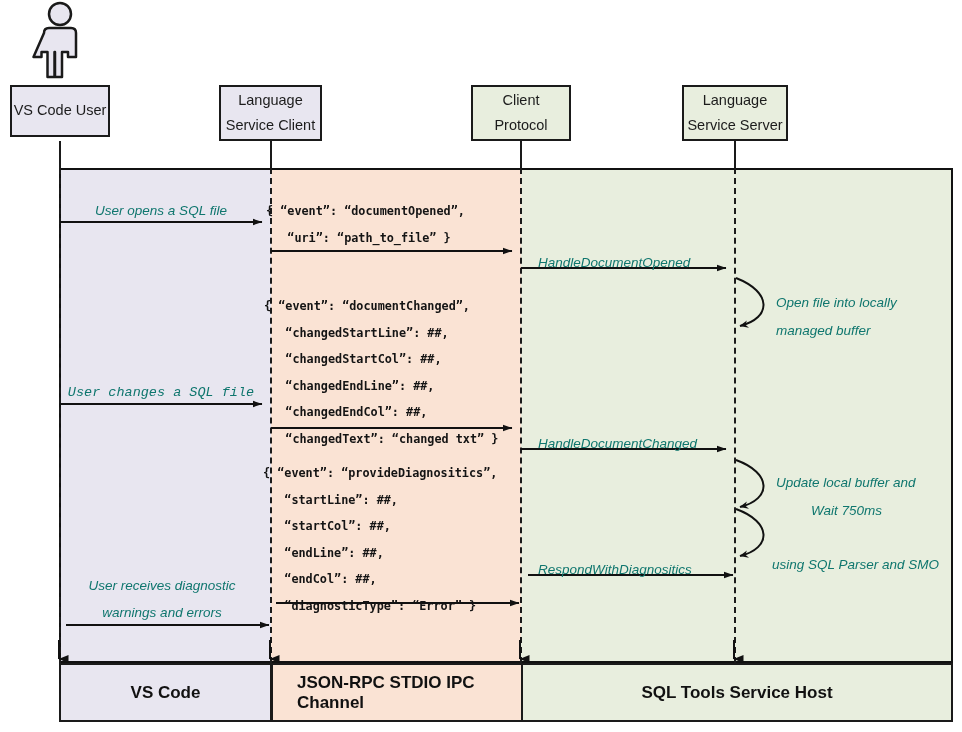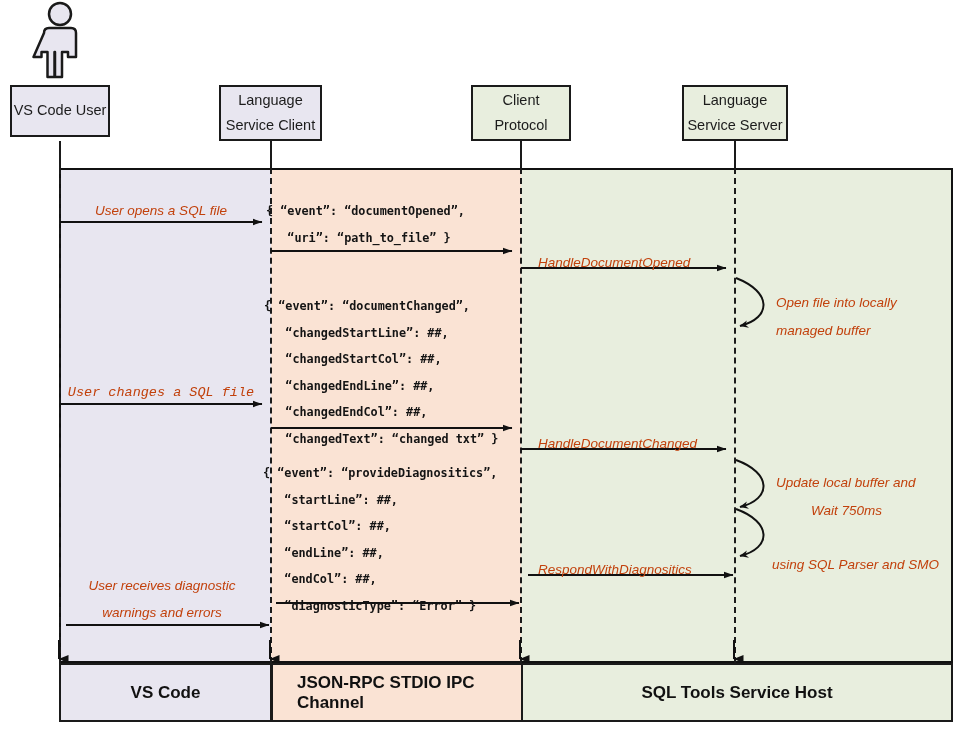--- a/index.html
+++ b/index.html
@@ -41,21 +41,21 @@
     font-weight:bold;font-size:17px;color:#111;
     font-family:"Liberation Sans",sans-serif;
   }
   .foot.lav{background:#e8e6f0;}
   .foot.peach{background:#fae3d4;}
   .foot.grn{background:#e8eede;}
 
   
   .msg{
     position:absolute;
-    font-style:italic;font-size:13.5px;color:#c2410c;
+    font-style:italic;font-size:13.5px;color:#0f766e;
     white-space:nowrap;text-align:center;line-height:1.9;
   }
   .msg.two{line-height:2.0;}
 
   
   .json{
     position:absolute;
     font-family:"DejaVu Sans Mono",monospace;
     font-size:11.8px;font-weight:bold;color:#141414;
     line-height:26.5px;white-space:pre;

